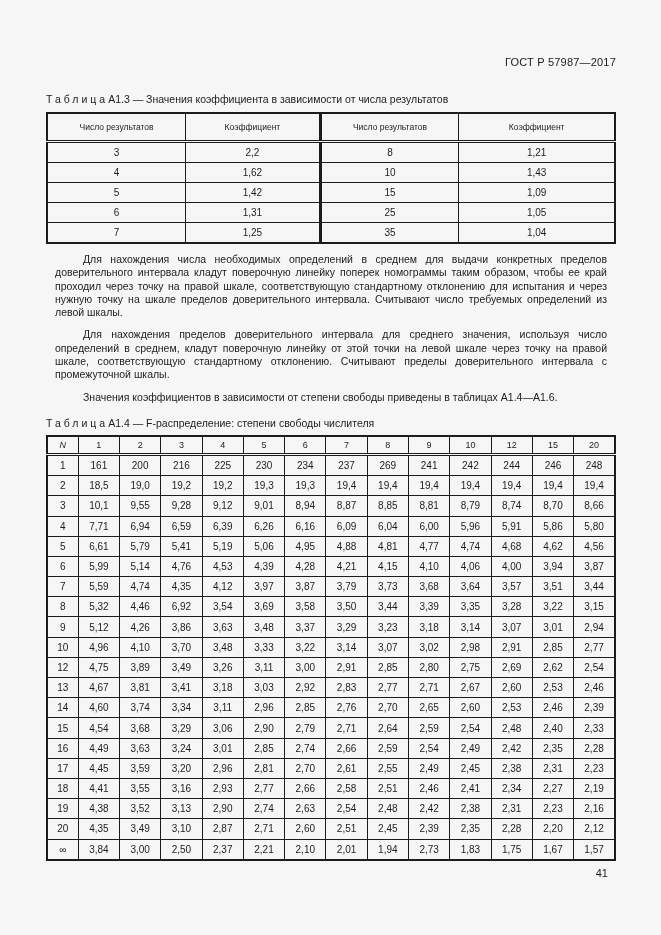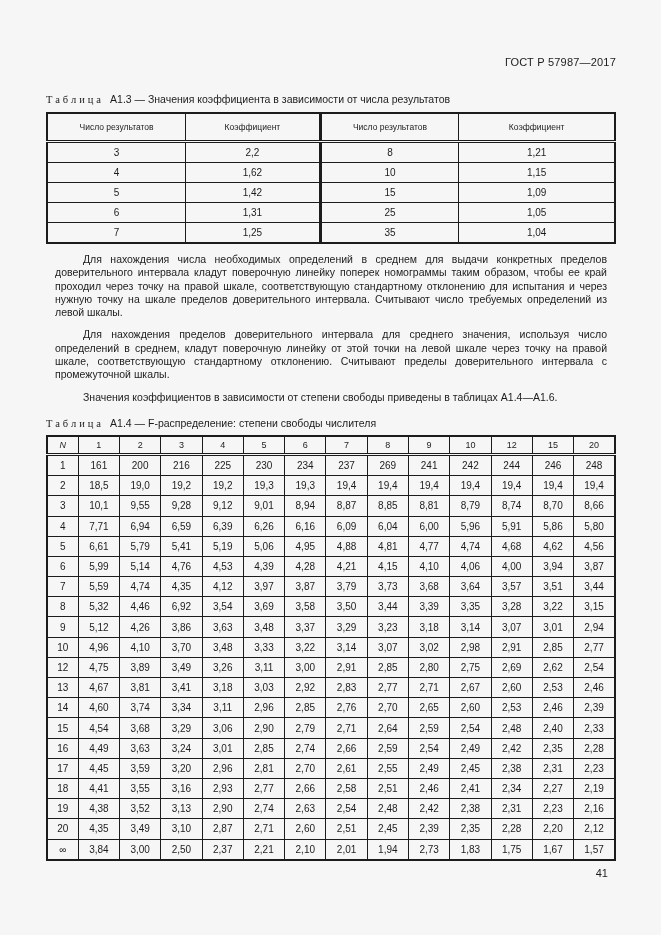--- a/index.html
+++ b/index.html
@@ -20,22 +20,22 @@
     text-align:right;
     font-size:11px;
     font-weight:normal;
     letter-spacing:.2px;
     margin-bottom:25px;
   }
   .caption{
     font-size:10.5px;
     margin:0 0 7px 0;
   }
-  .caption .cap-label{letter-spacing:3px;font-family:Liberation Serif, serif;}
-  .caption .cap-rest{margin-left:6px;}
+  .caption .cap-label{letter-spacing:3px;}
+  .caption .cap-rest{margin-left:0;}
 
   table{border-collapse:collapse;width:100%;table-layout:fixed;background:#f5f6f5;}
 
   
   .t13{border:2px solid #1c1c1c;margin-bottom:9px;}
   .t13 td{
     border:1px solid #1c1c1c;
     text-align:center;vertical-align:middle;
     font-size:10px;height:17px;padding:1px 20px;
   }
@@ -101,21 +101,21 @@
         <tr>
           <td>3</td>
           <td class="thick-r">2,2</td>
           <td>8</td>
           <td>1,21</td>
         </tr>
         <tr>
           <td>4</td>
           <td class="thick-r">1,62</td>
           <td>10</td>
-          <td>1,15</td>
+          <td>1,43</td>
         </tr>
         <tr>
           <td>5</td>
           <td class="thick-r">1,42</td>
           <td>15</td>
           <td>1,09</td>
         </tr>
         <tr>
           <td>6</td>
           <td class="thick-r">1,31</td>

